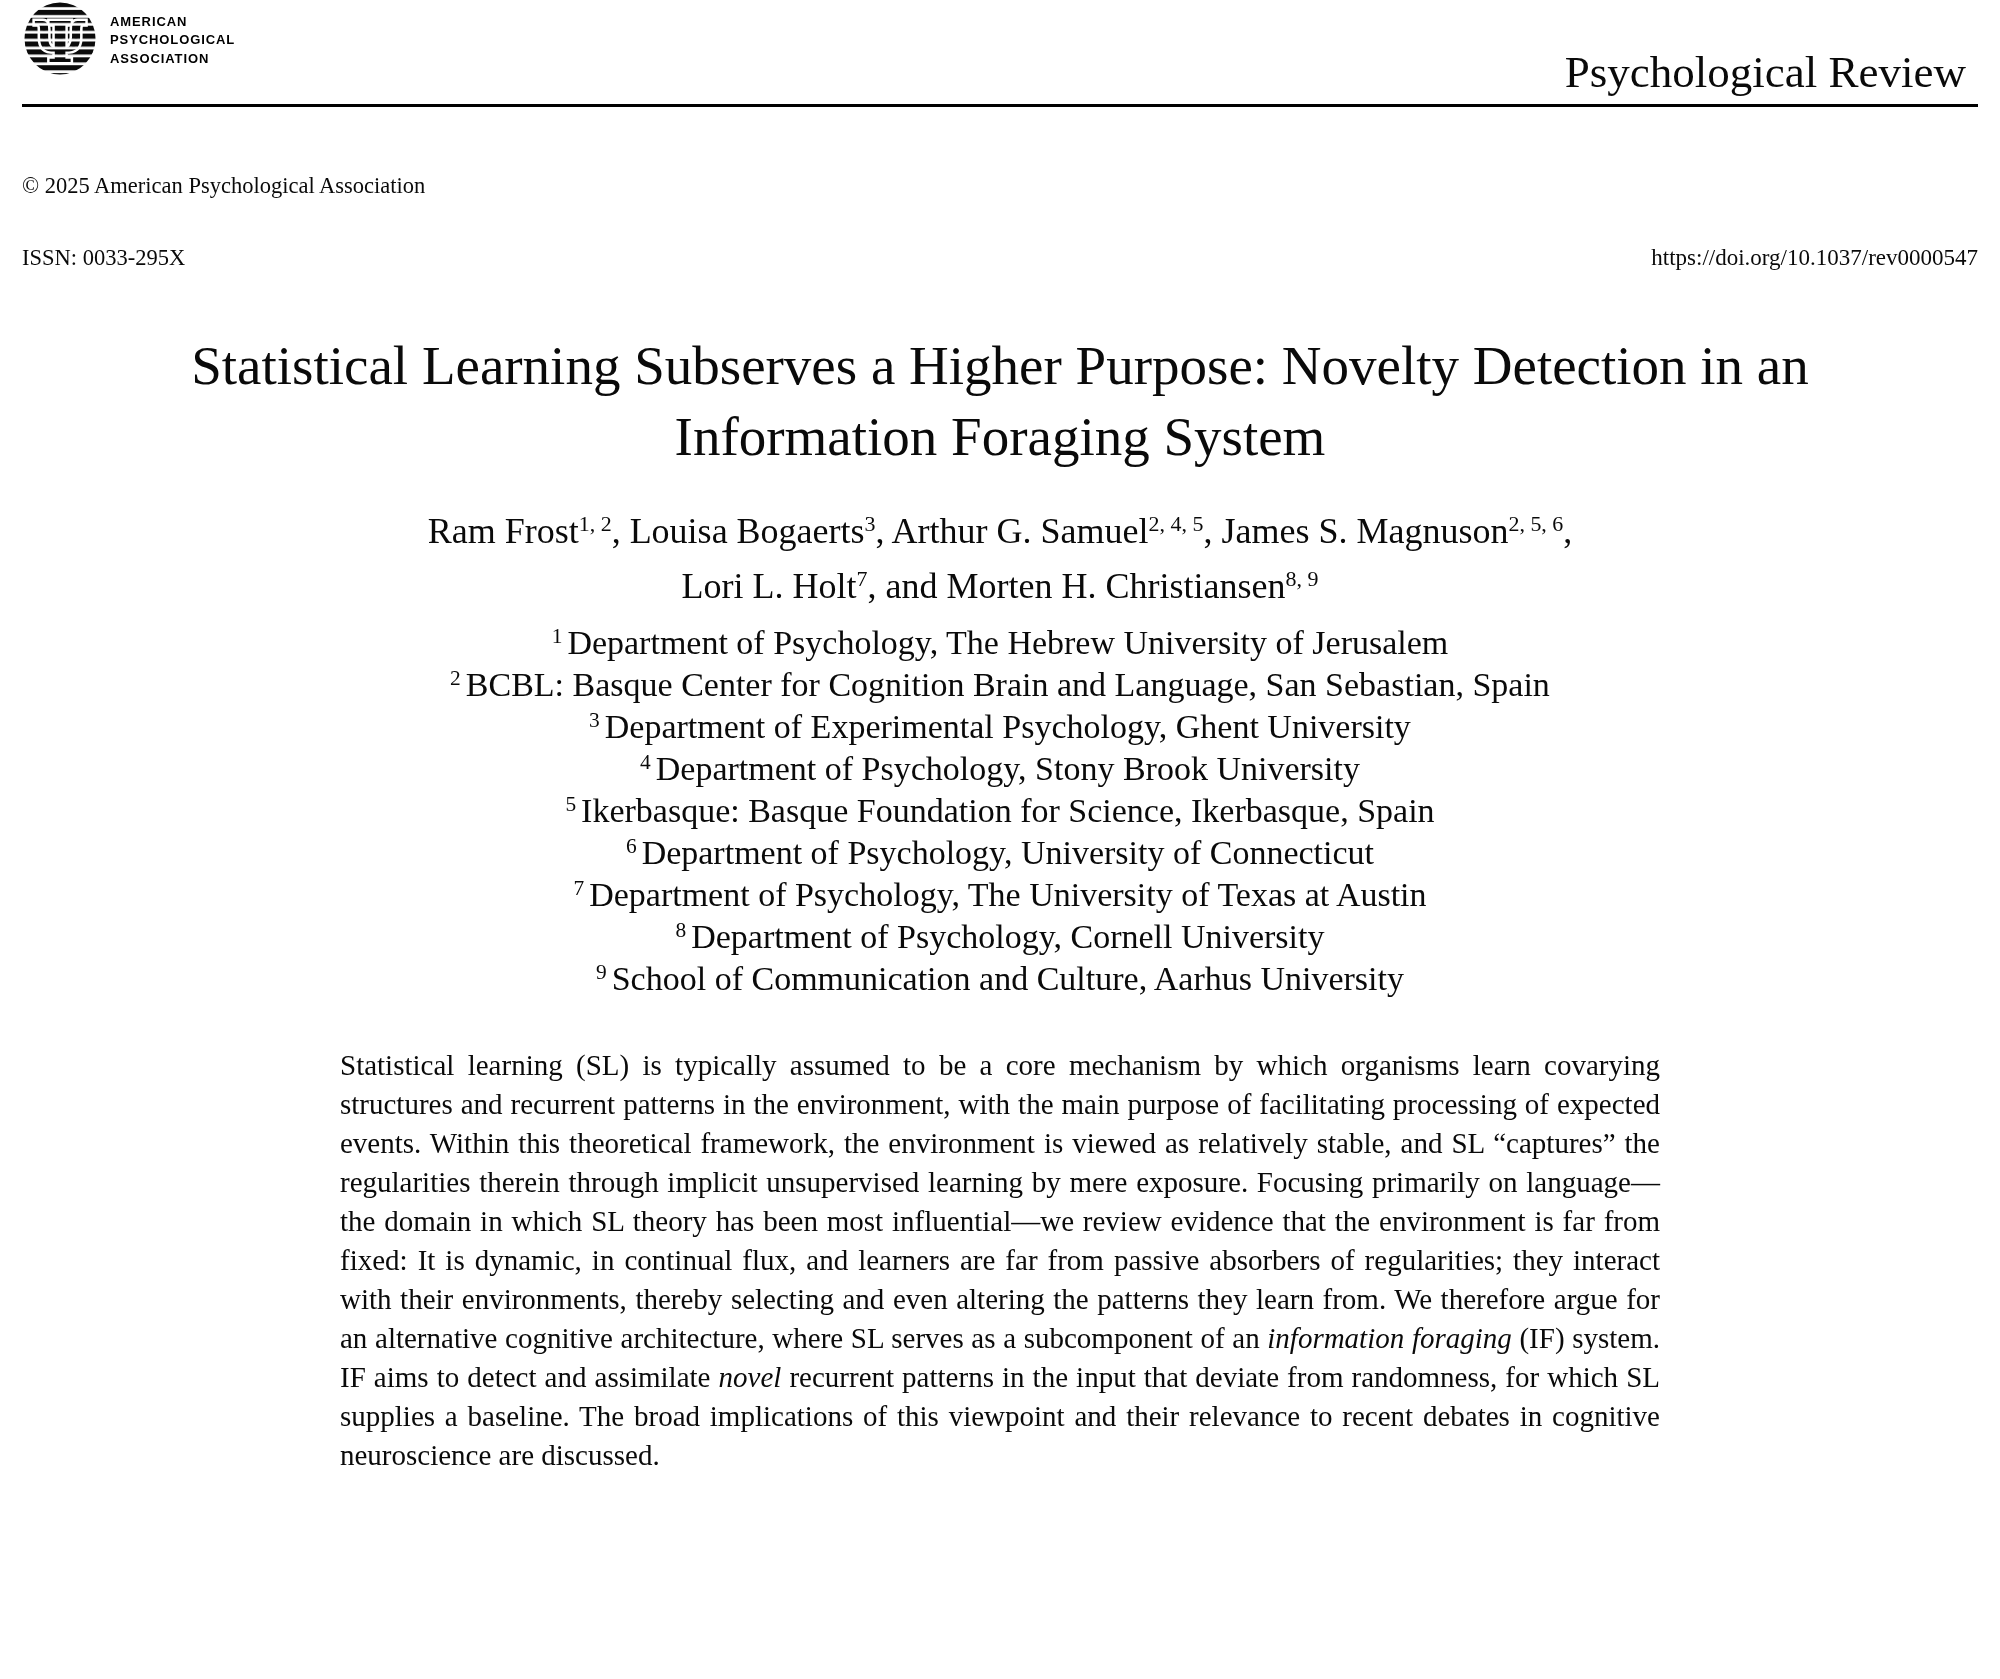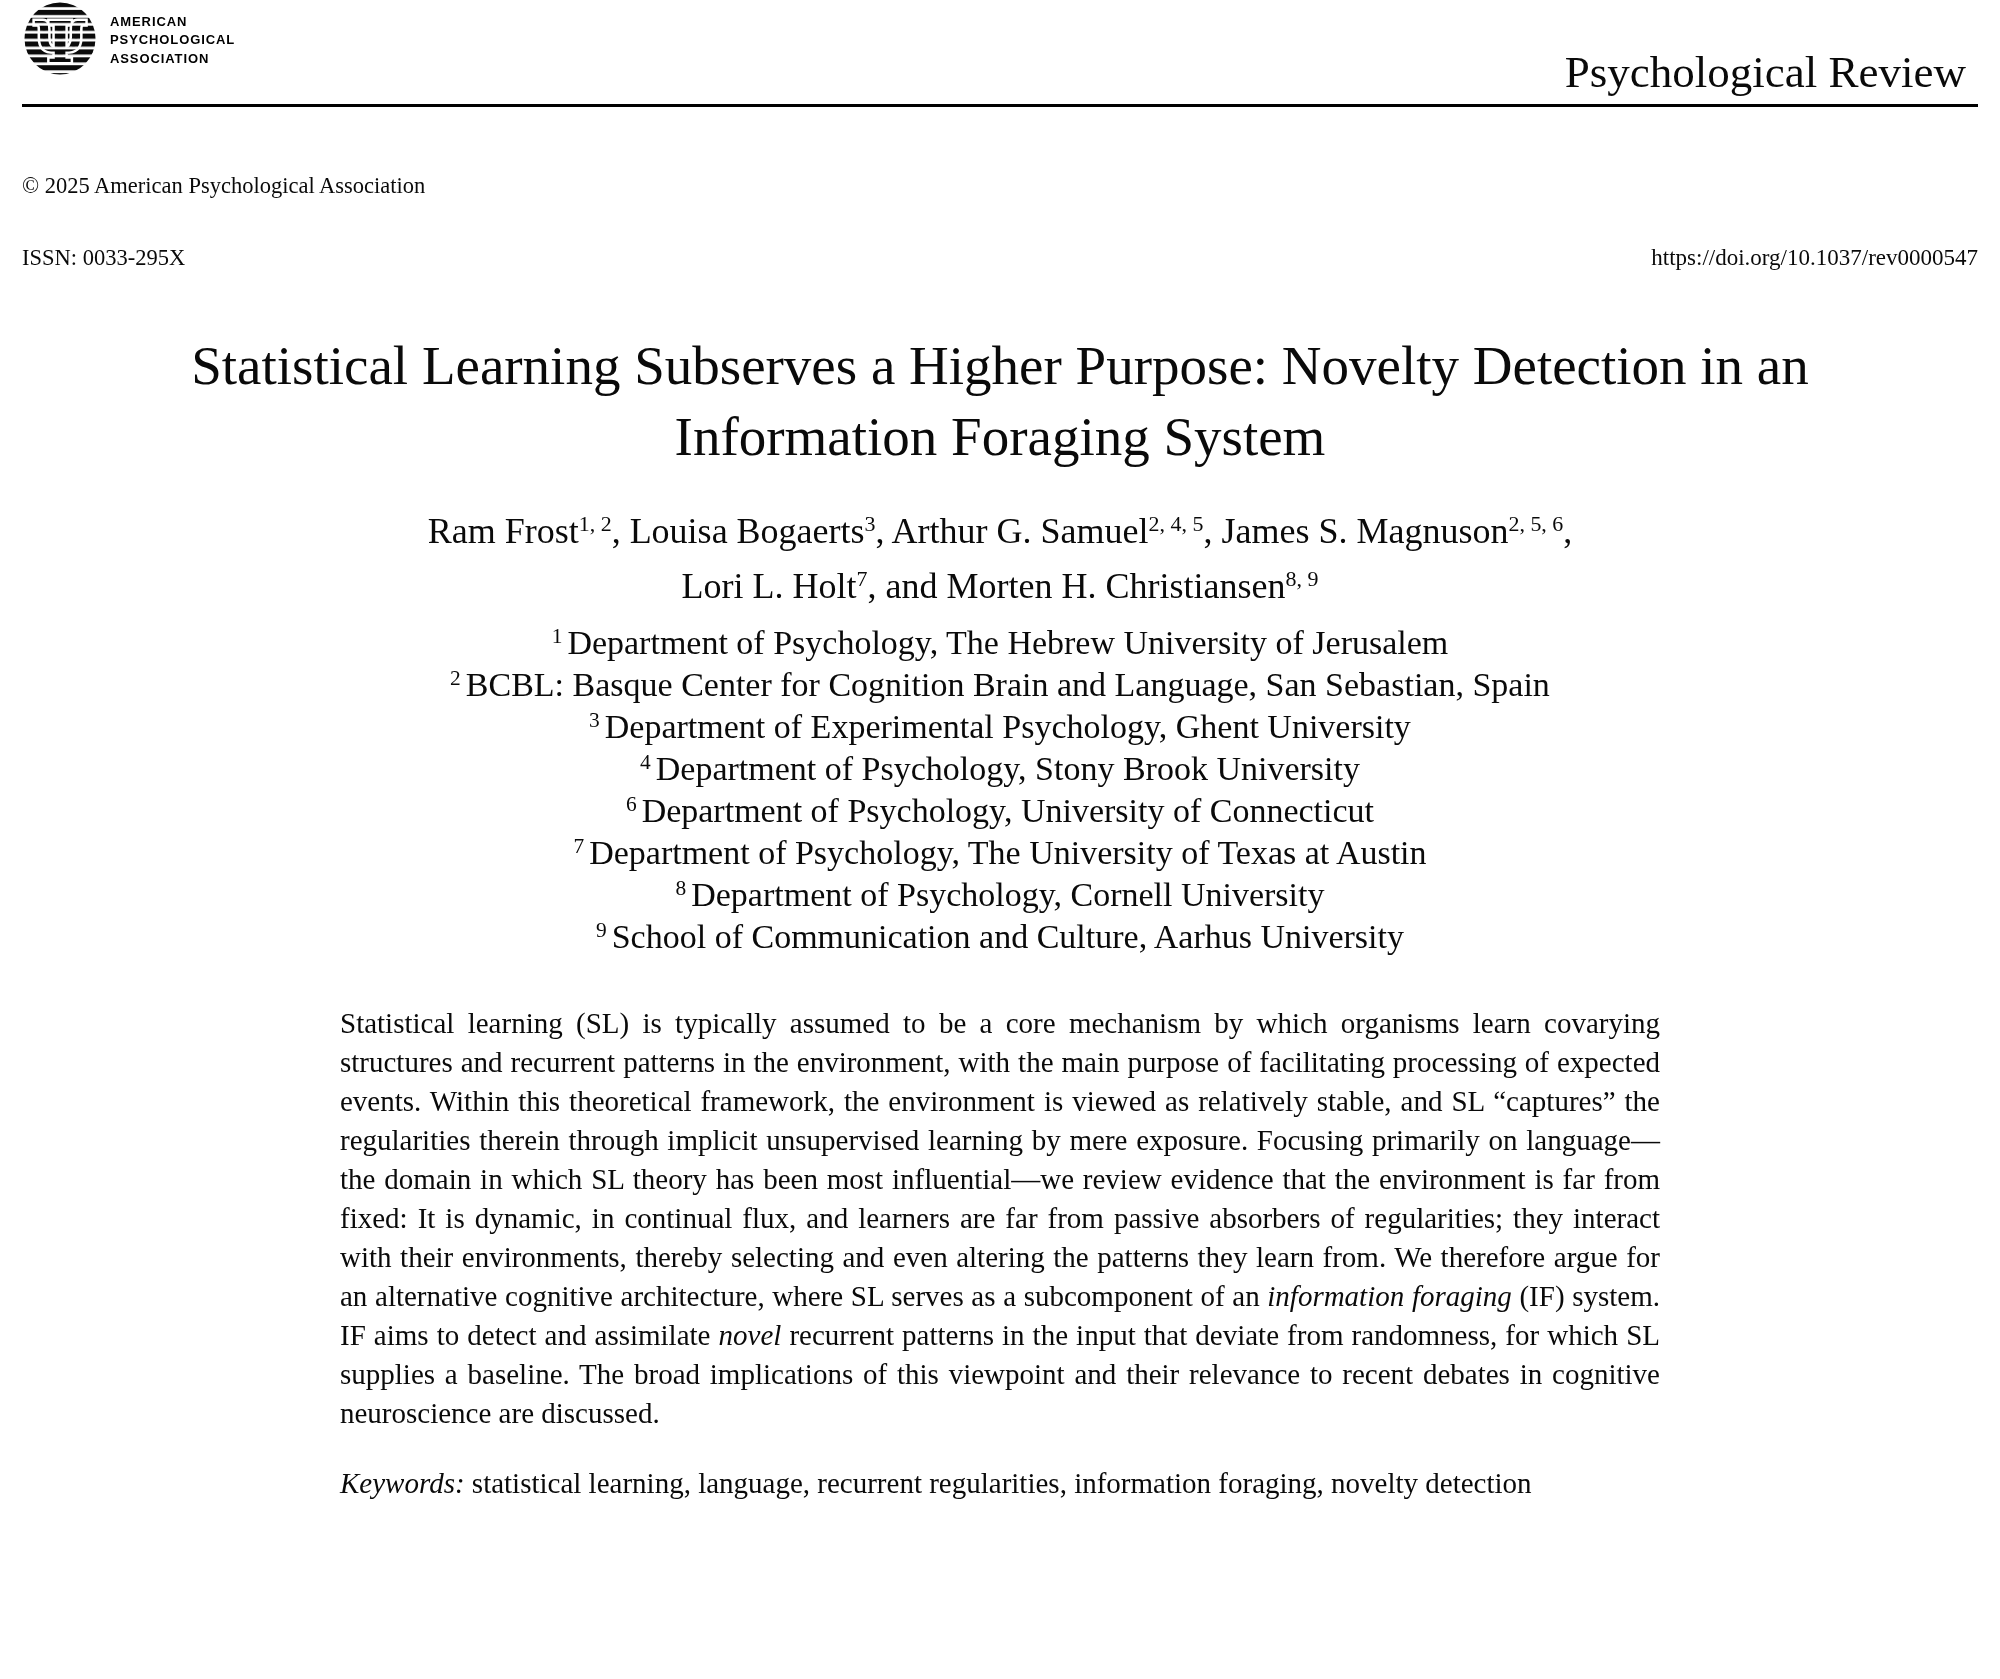--- a/index.html
+++ b/index.html
@@ -172,23 +172,23 @@
     <div class="line">
       <span>Lori L. Holt</span><sup>7</sup><span>, and </span><span>Morten H. Christiansen</span><sup>8, 9</sup>
     </div>
   </div>
 
   <div class="affiliations">
     <div><sup>1</sup><span>Department of Psychology, The Hebrew University of Jerusalem</span></div>
     <div><sup>2</sup><span>BCBL: Basque Center for Cognition Brain and Language, San Sebastian, Spain</span></div>
     <div><sup>3</sup><span>Department of Experimental Psychology, Ghent University</span></div>
     <div><sup>4</sup><span>Department of Psychology, Stony Brook University</span></div>
+    <div><sup>5</sup><span>Ikerbasque: Basque Foundation for Science, Ikerbasque, Spain</span></div>
     <div><sup>6</sup><span>Department of Psychology, University of Connecticut</span></div>
     <div><sup>7</sup><span>Department of Psychology, The University of Texas at Austin</span></div>
     <div><sup>8</sup><span>Department of Psychology, Cornell University</span></div>
     <div><sup>9</sup><span>School of Communication and Culture, Aarhus University</span></div>
   </div>
 
   <p class="abstract"><span>Statistical learning (SL) is typically assumed to be a core mechanism by which organisms learn covarying structures and recurrent patterns in the environment, with the main purpose of facilitating processing of expected events. Within this theoretical framework, the environment is viewed as relatively stable, and SL “captures” the regularities therein through implicit unsupervised learning by mere exposure. Focusing primarily on language—the domain in which SL theory has been most influential—we review evidence that the environment is far from fixed: It is dynamic, in continual flux, and learners are far from passive absorbers of regularities; they interact with their environments, thereby selecting and even altering the patterns they learn from. We therefore argue for an alternative cognitive architecture, where SL serves as a subcomponent of an </span><span class="it">information foraging</span><span> (IF) system. IF aims to detect and assimilate </span><span class="it">novel</span><span> recurrent patterns in the input that deviate from randomness, for which SL supplies a baseline. The broad implications of this viewpoint and their relevance to recent debates in cognitive neuroscience are discussed.</span></p>
 
-  <p class="keywords"><span class="it">Keywords:</span><span> statistical learning, language, recurrent regularities, information foraging, novelty detection</span></p>
 
 </div>
 
 </body></html>

